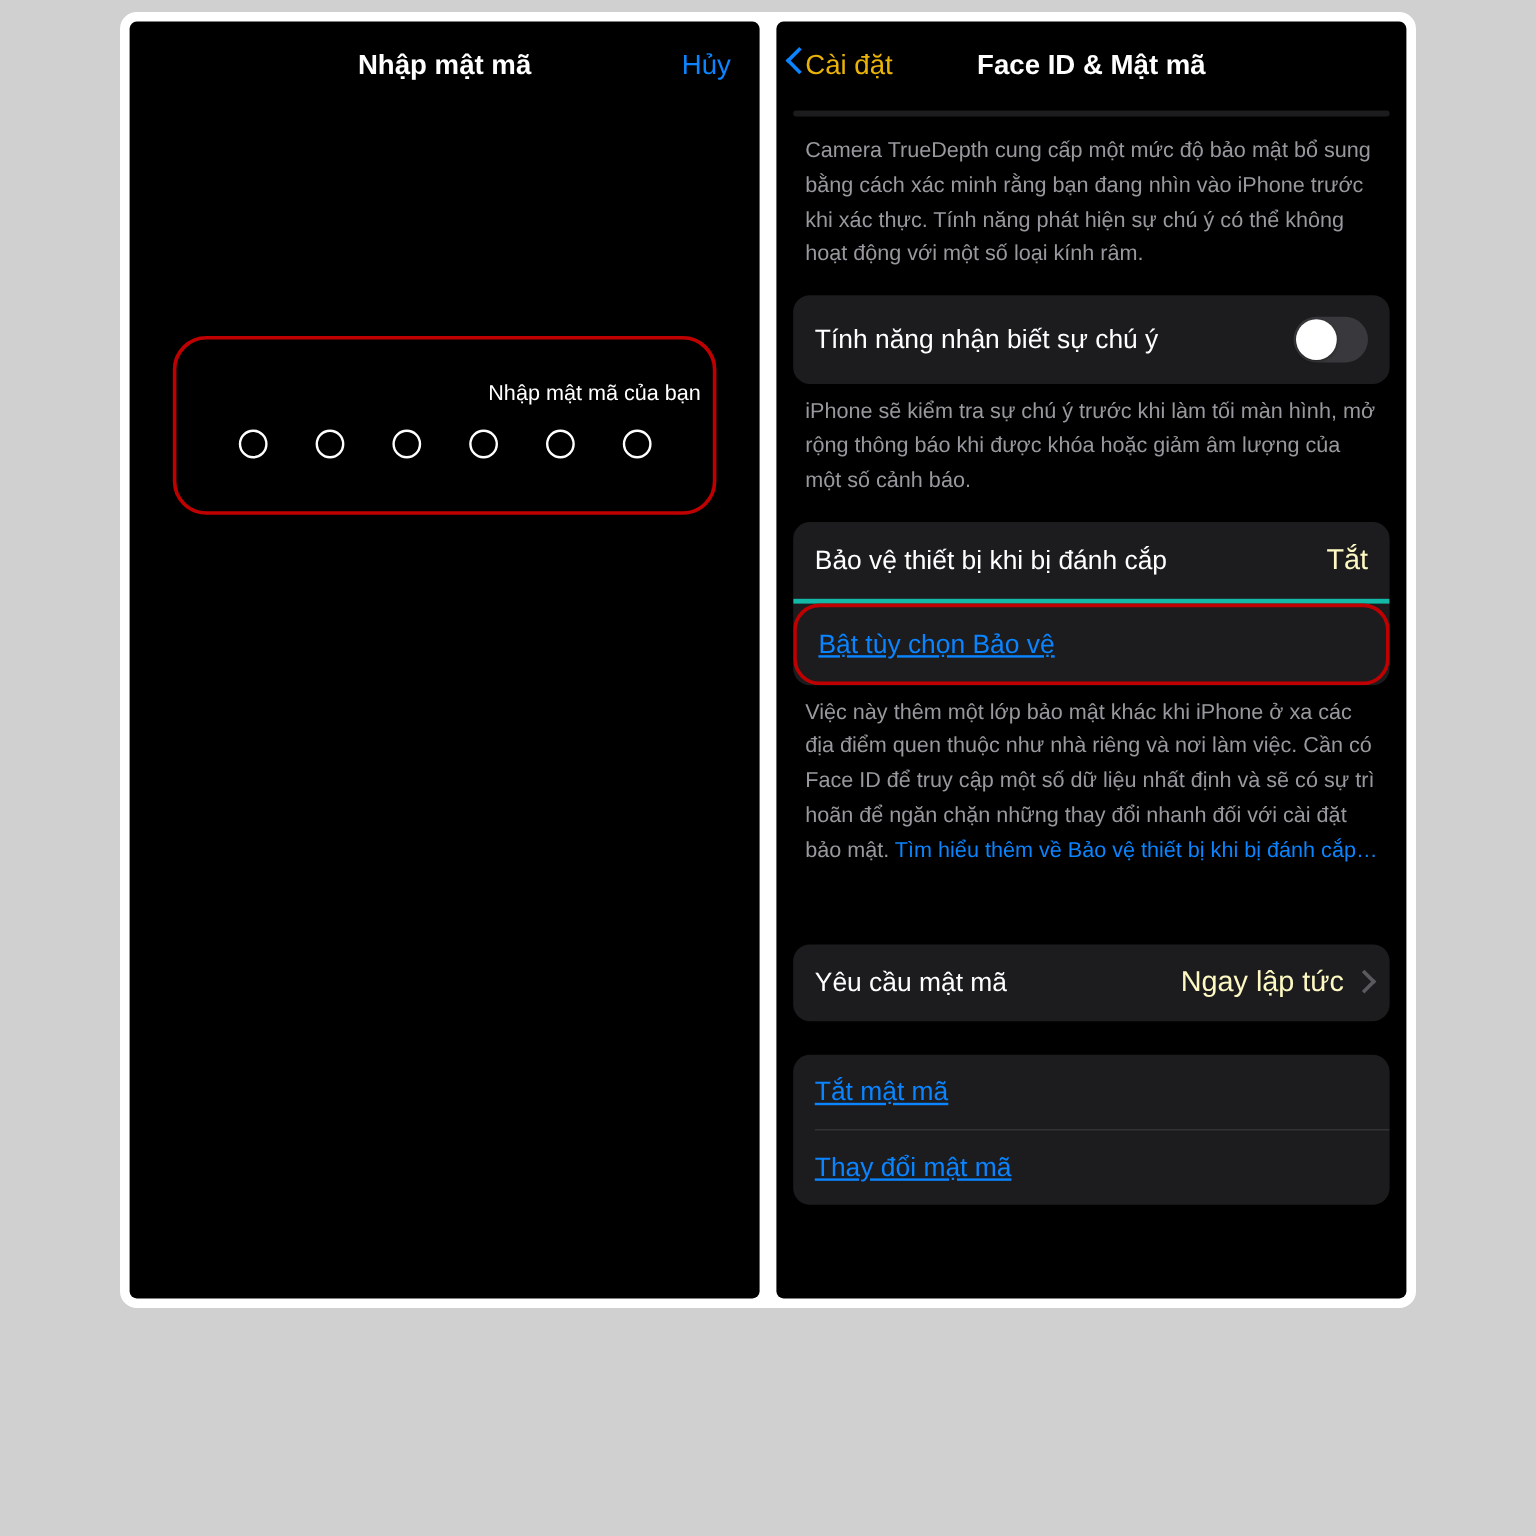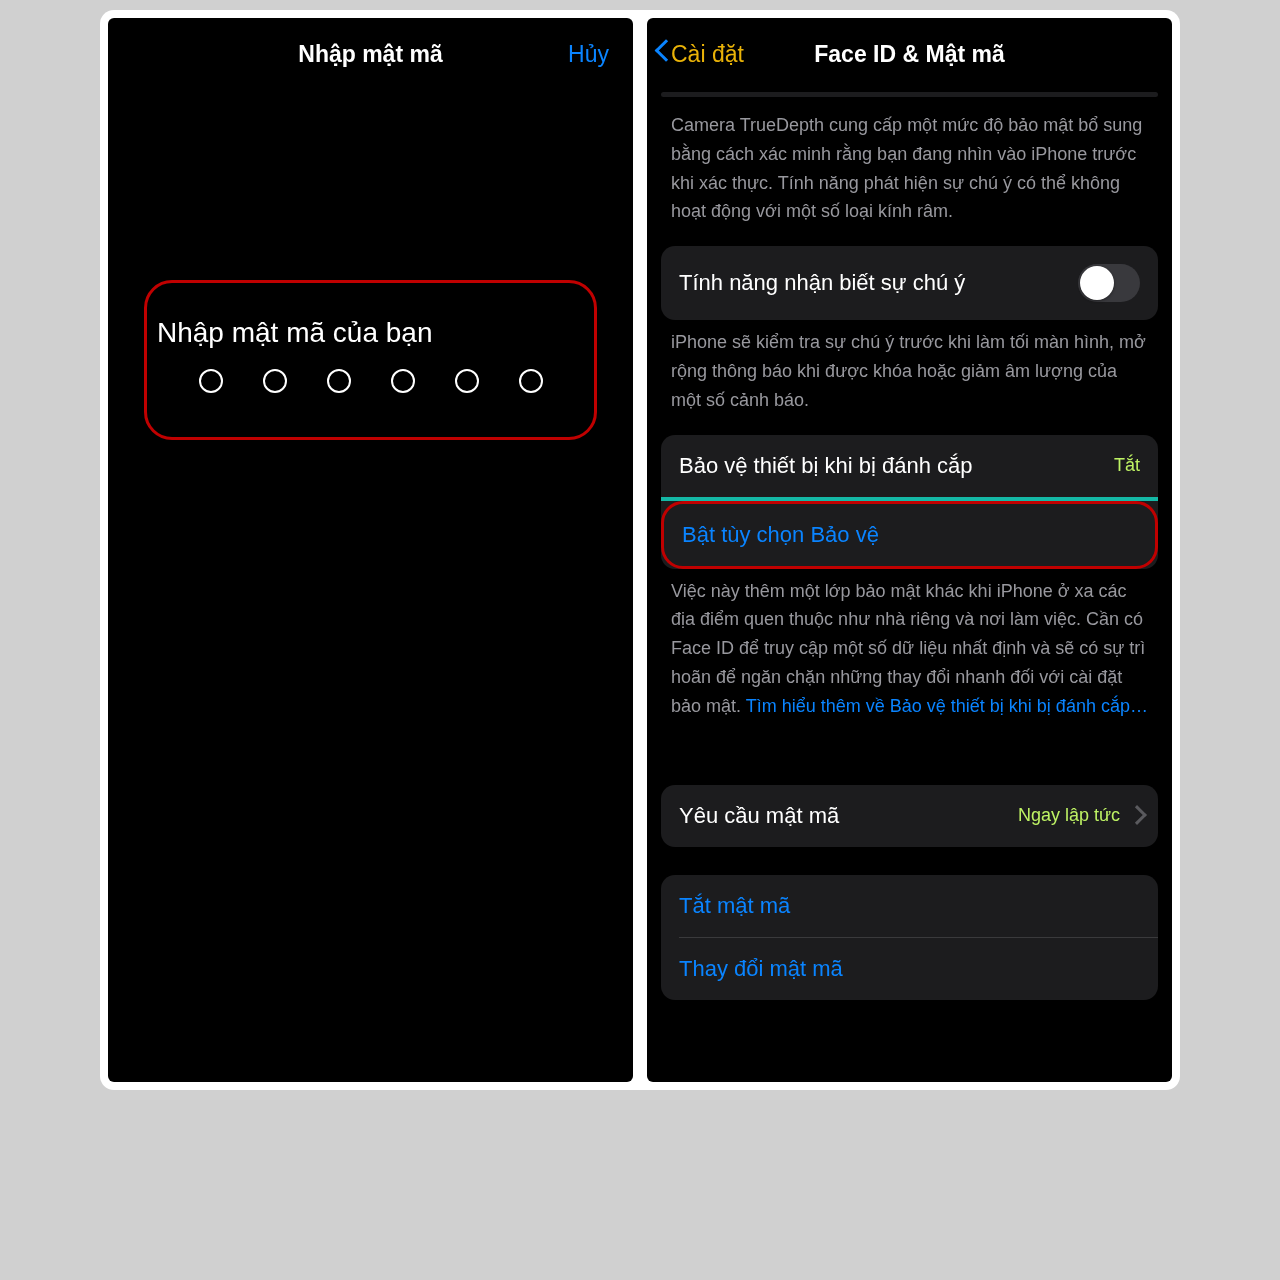--- a/index.html
+++ b/index.html
@@ -57,22 +57,22 @@
 
   .passcode-area-wrap {
     margin: 190px 36px 0 36px;
   }
   .red-box-1 {
     border: 3px solid #c00000;
     border-radius: 28px;
     padding: 34px 10px 44px 10px;
   }
   .passcode-prompt {
-    text-align: left;
-    font-size: 28px;
+    text-align: right;
+    font-size: 18px;
     color: #fff;
     margin-bottom: 20px;
   }
   .dots {
     display: flex;
     justify-content: center;
     gap: 40px;
   }
   .dot {
     width: 24px;
@@ -168,34 +168,34 @@
     height: 34px;
     background: #fff;
     border-radius: 50%;
     position: absolute;
     top: 2px;
     left: 2px;
     box-shadow: 0 1px 3px rgba(0,0,0,.4);
   }
 
   .value-text {
-    color: #bef264;
-    font-size: 18px;
+    color: #fef9c3;
+    font-size: 24px;
   }
 
   .red-box-2 {
     border: 3px solid #c00000;
     border-radius: 22px;
     margin-top: 0;
   }
   .red-box-2 .cell {
     border-radius: 0 0 14px 14px;
   }
 
-  .link-blue { color: #0a84ff; }
+  .link-blue { color: #0a84ff; text-decoration: underline; }
   .desc a { color: #0a84ff; text-decoration: none; }
 
   .group-mt { margin-top: 28px; }
 
   .cell-right-group {
     display: flex;
     align-items: center;
     gap: 10px;
   }
   .chevron-right {

